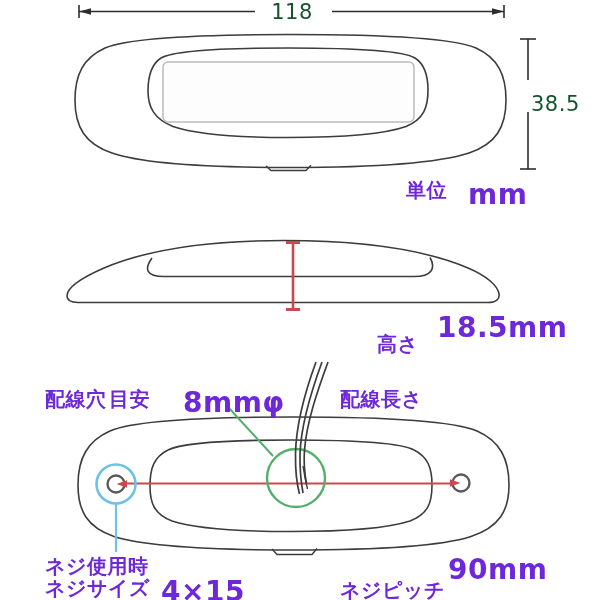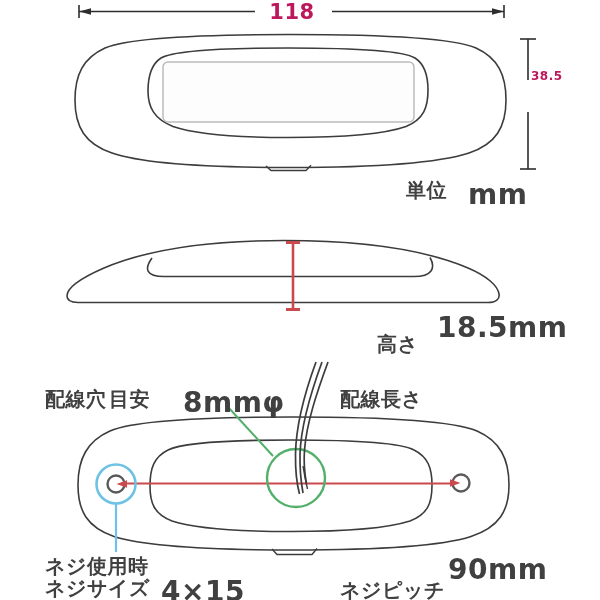--- a/index.html
+++ b/index.html
@@ -3,25 +3,25 @@
 <meta charset="utf-8">
 <style>
   html,body { margin:0; padding:0; background:#ffffff; }
   .canvas {
     position:relative; width:600px; height:600px; background:#ffffff;
     font-family:"DejaVu Sans","Liberation Sans",sans-serif; overflow:hidden;
   }
   svg.drawing { position:absolute; left:0; top:0; }
   .lbl {
     position:absolute; line-height:1; white-space:nowrap;
-    font-weight:bold; color:#404040; letter-spacing:0.5px;
+    font-weight:bold; color:#6d28d9; letter-spacing:0.5px;
   }
   .jp  { font-size:20px; }
   .num { font-size:28px; font-weight:bold; }
-  .dimnum { font-weight:700; color:#be185d; }
+  .dimnum { font-weight:400; color:#14532d; }
 </style>
 </head>
 <body>
 
 <div class="canvas">
 
   <svg class="drawing" width="600" height="600" viewBox="0 0 600 600">
 
     <g fill="none" stroke="#3c3c3c" stroke-width="1.6">
       <path d="M 290,34.5 C 380,34.5 452,37.5 476,48 C 498,58 506,75 506,100
@@ -93,21 +93,21 @@
       <path d="M 322,362 C 311,392 301,424 300,454 C 299.7,470 301,482 303,493"></path>
       <path d="M 328,362 C 317,392 306.5,423 304.5,450 C 303.5,463 304.5,473 306.5,484"></path>
       <path d="M 303,466 C 304.5,476 306,483 307.5,489" stroke-width="1.4"></path>
     </g>
 
     <circle cx="116" cy="484" r="19.5" fill="none" stroke="#6ec2e4" stroke-width="2.6"></circle>
     <line x1="116" y1="503.5" x2="116" y2="552" stroke="#6ec2e4" stroke-width="2.2"></line>
   </svg>
 
   <div class="lbl dimnum" style="left:260px; top:2px; width:64px; text-align:center; font-size:21px;">118</div>
-  <div class="lbl dimnum" style="left:531px; top:70px; font-size:12px;">38.5</div>
+  <div class="lbl dimnum" style="left:531px; top:94px; font-size:21px;">38.5</div>
   <div class="lbl jp" style="left:406px; top:180px;">単位</div>
   <div class="lbl num" style="left:468px; top:181px;">mm</div>
 
   <div class="lbl jp" style="left:377px; top:314px;margin-top:20px;">高さ</div>
   <div class="lbl num" style="left:437px; top:314px;">18.5mm</div>
 
   <div class="lbl jp" style="left:45px; top:389px;">配線穴</div>
   <div class="lbl jp" style="left:109px; top:389px;">目安</div>
   <div class="lbl num" style="left:183px; top:389px;">8mmφ</div>
   <div class="lbl jp" style="left:340px; top:389px;">配線長さ</div>

